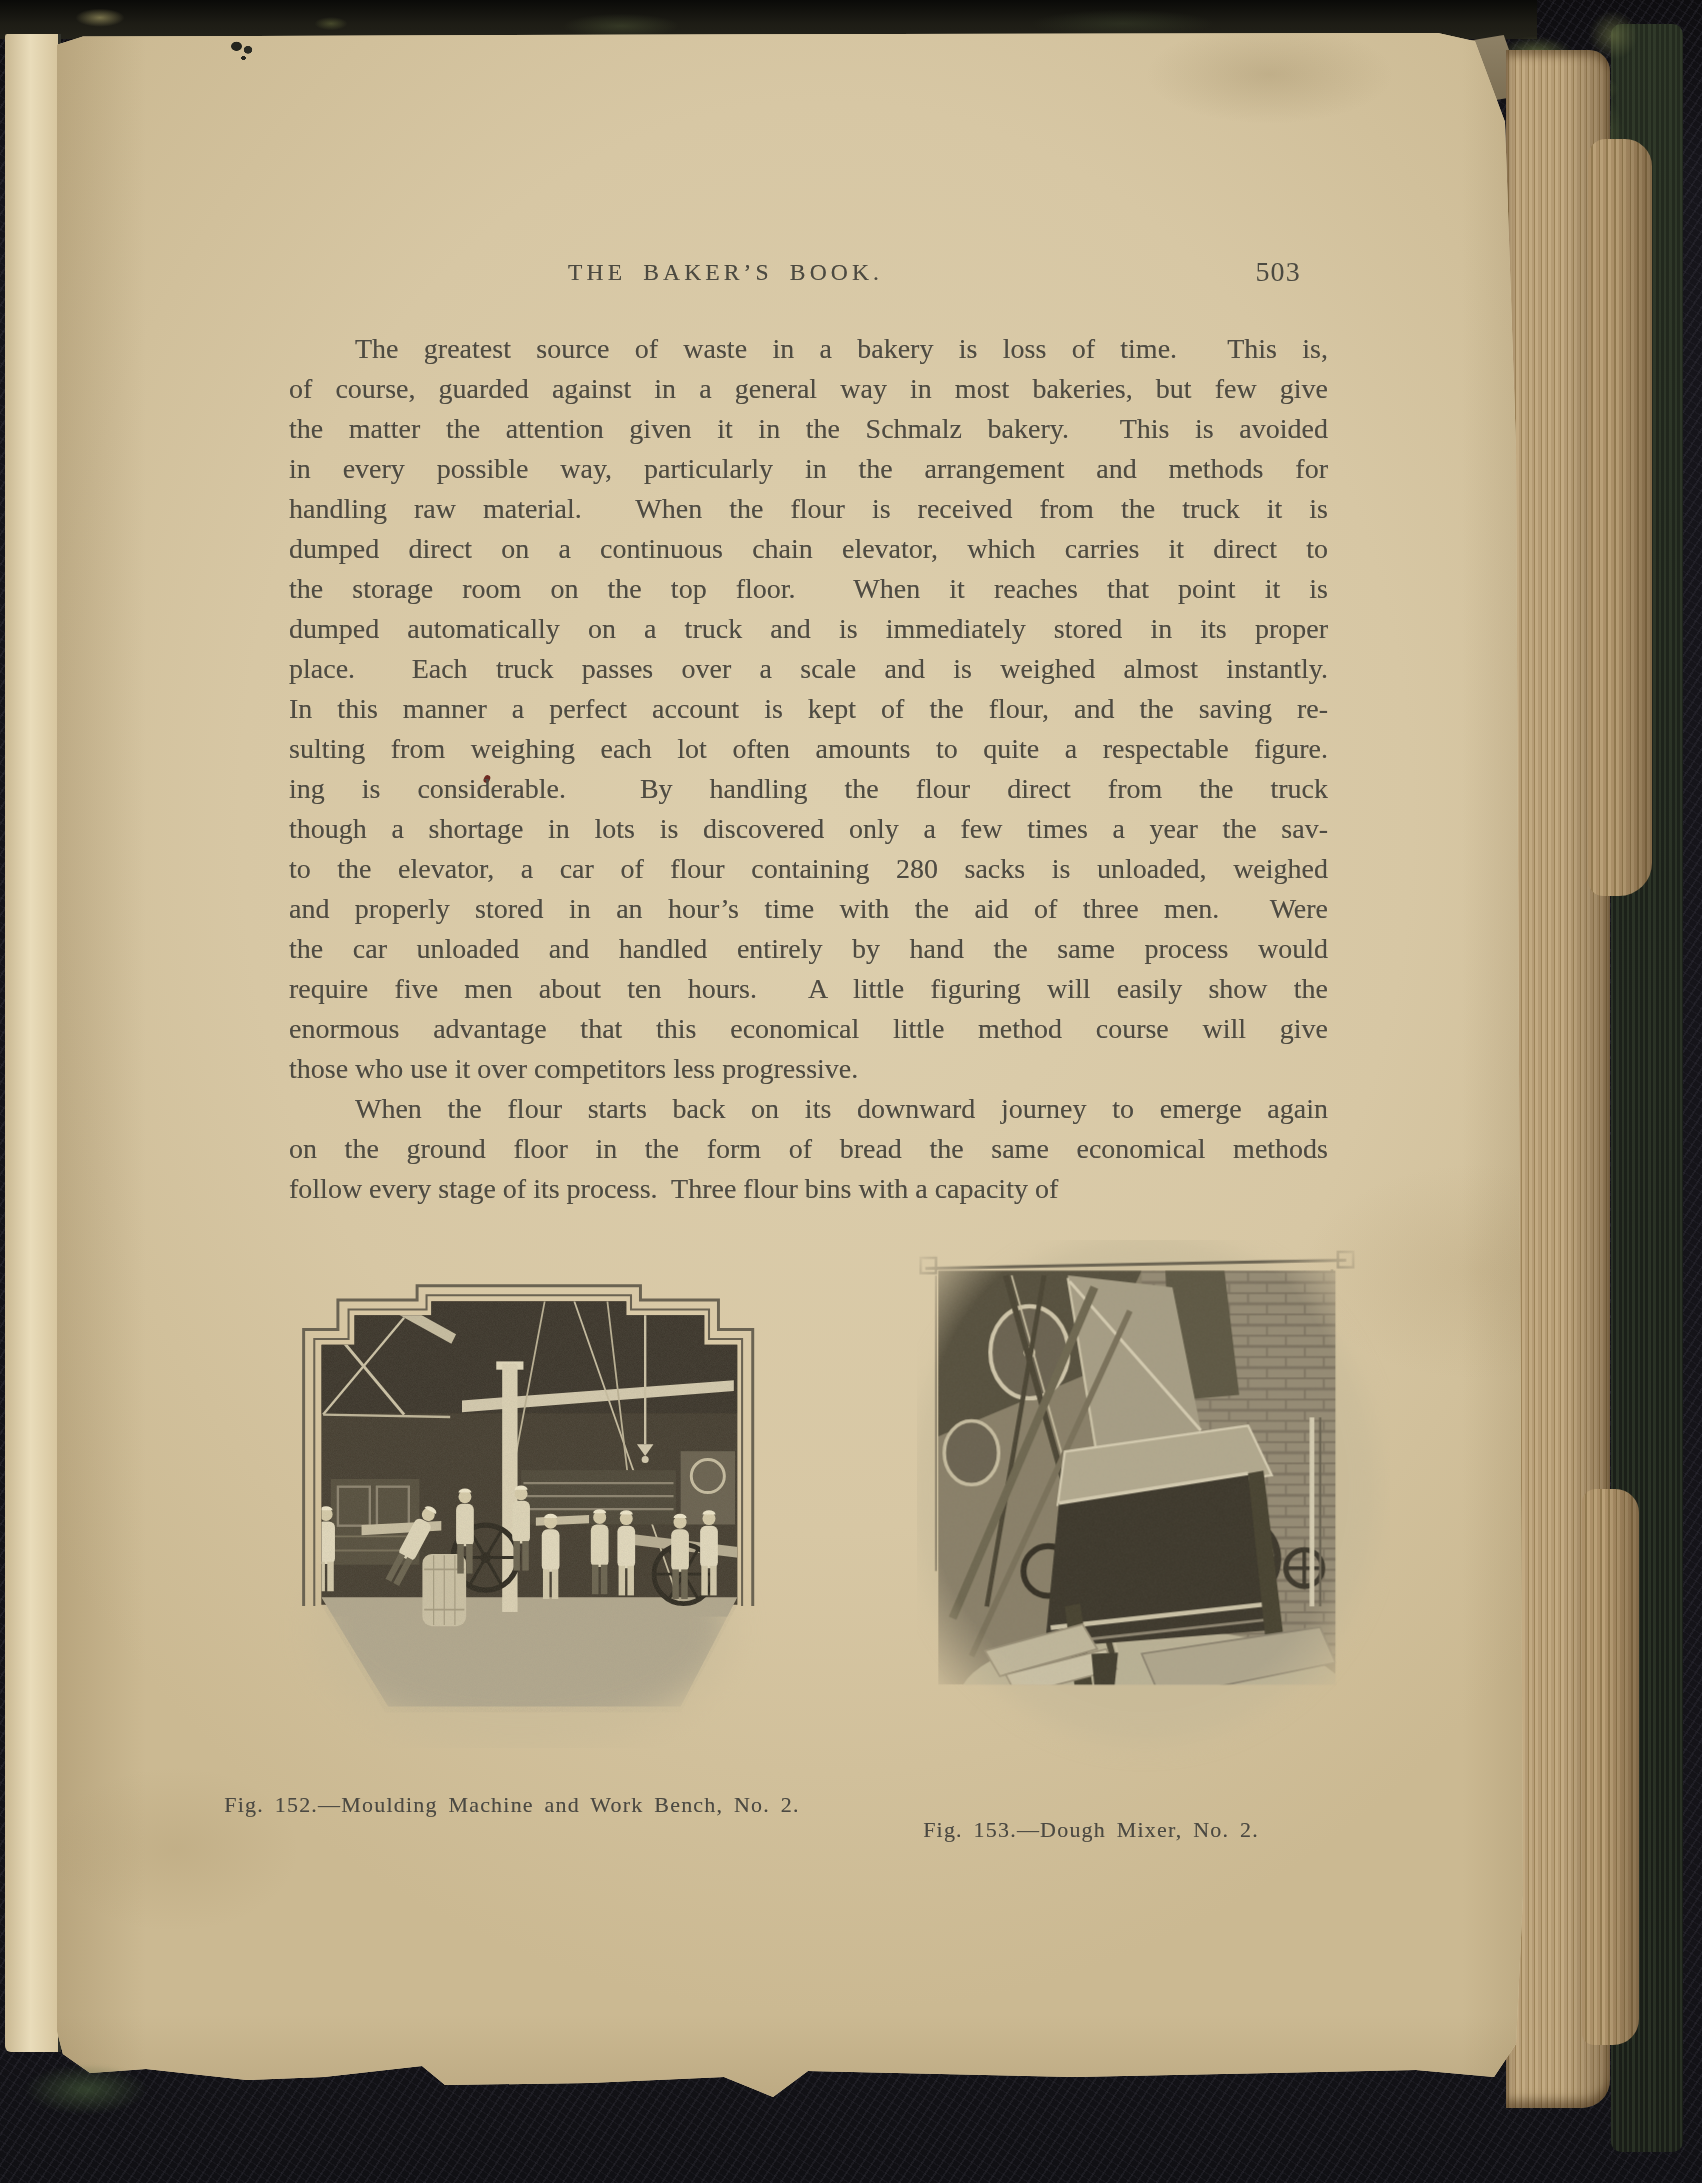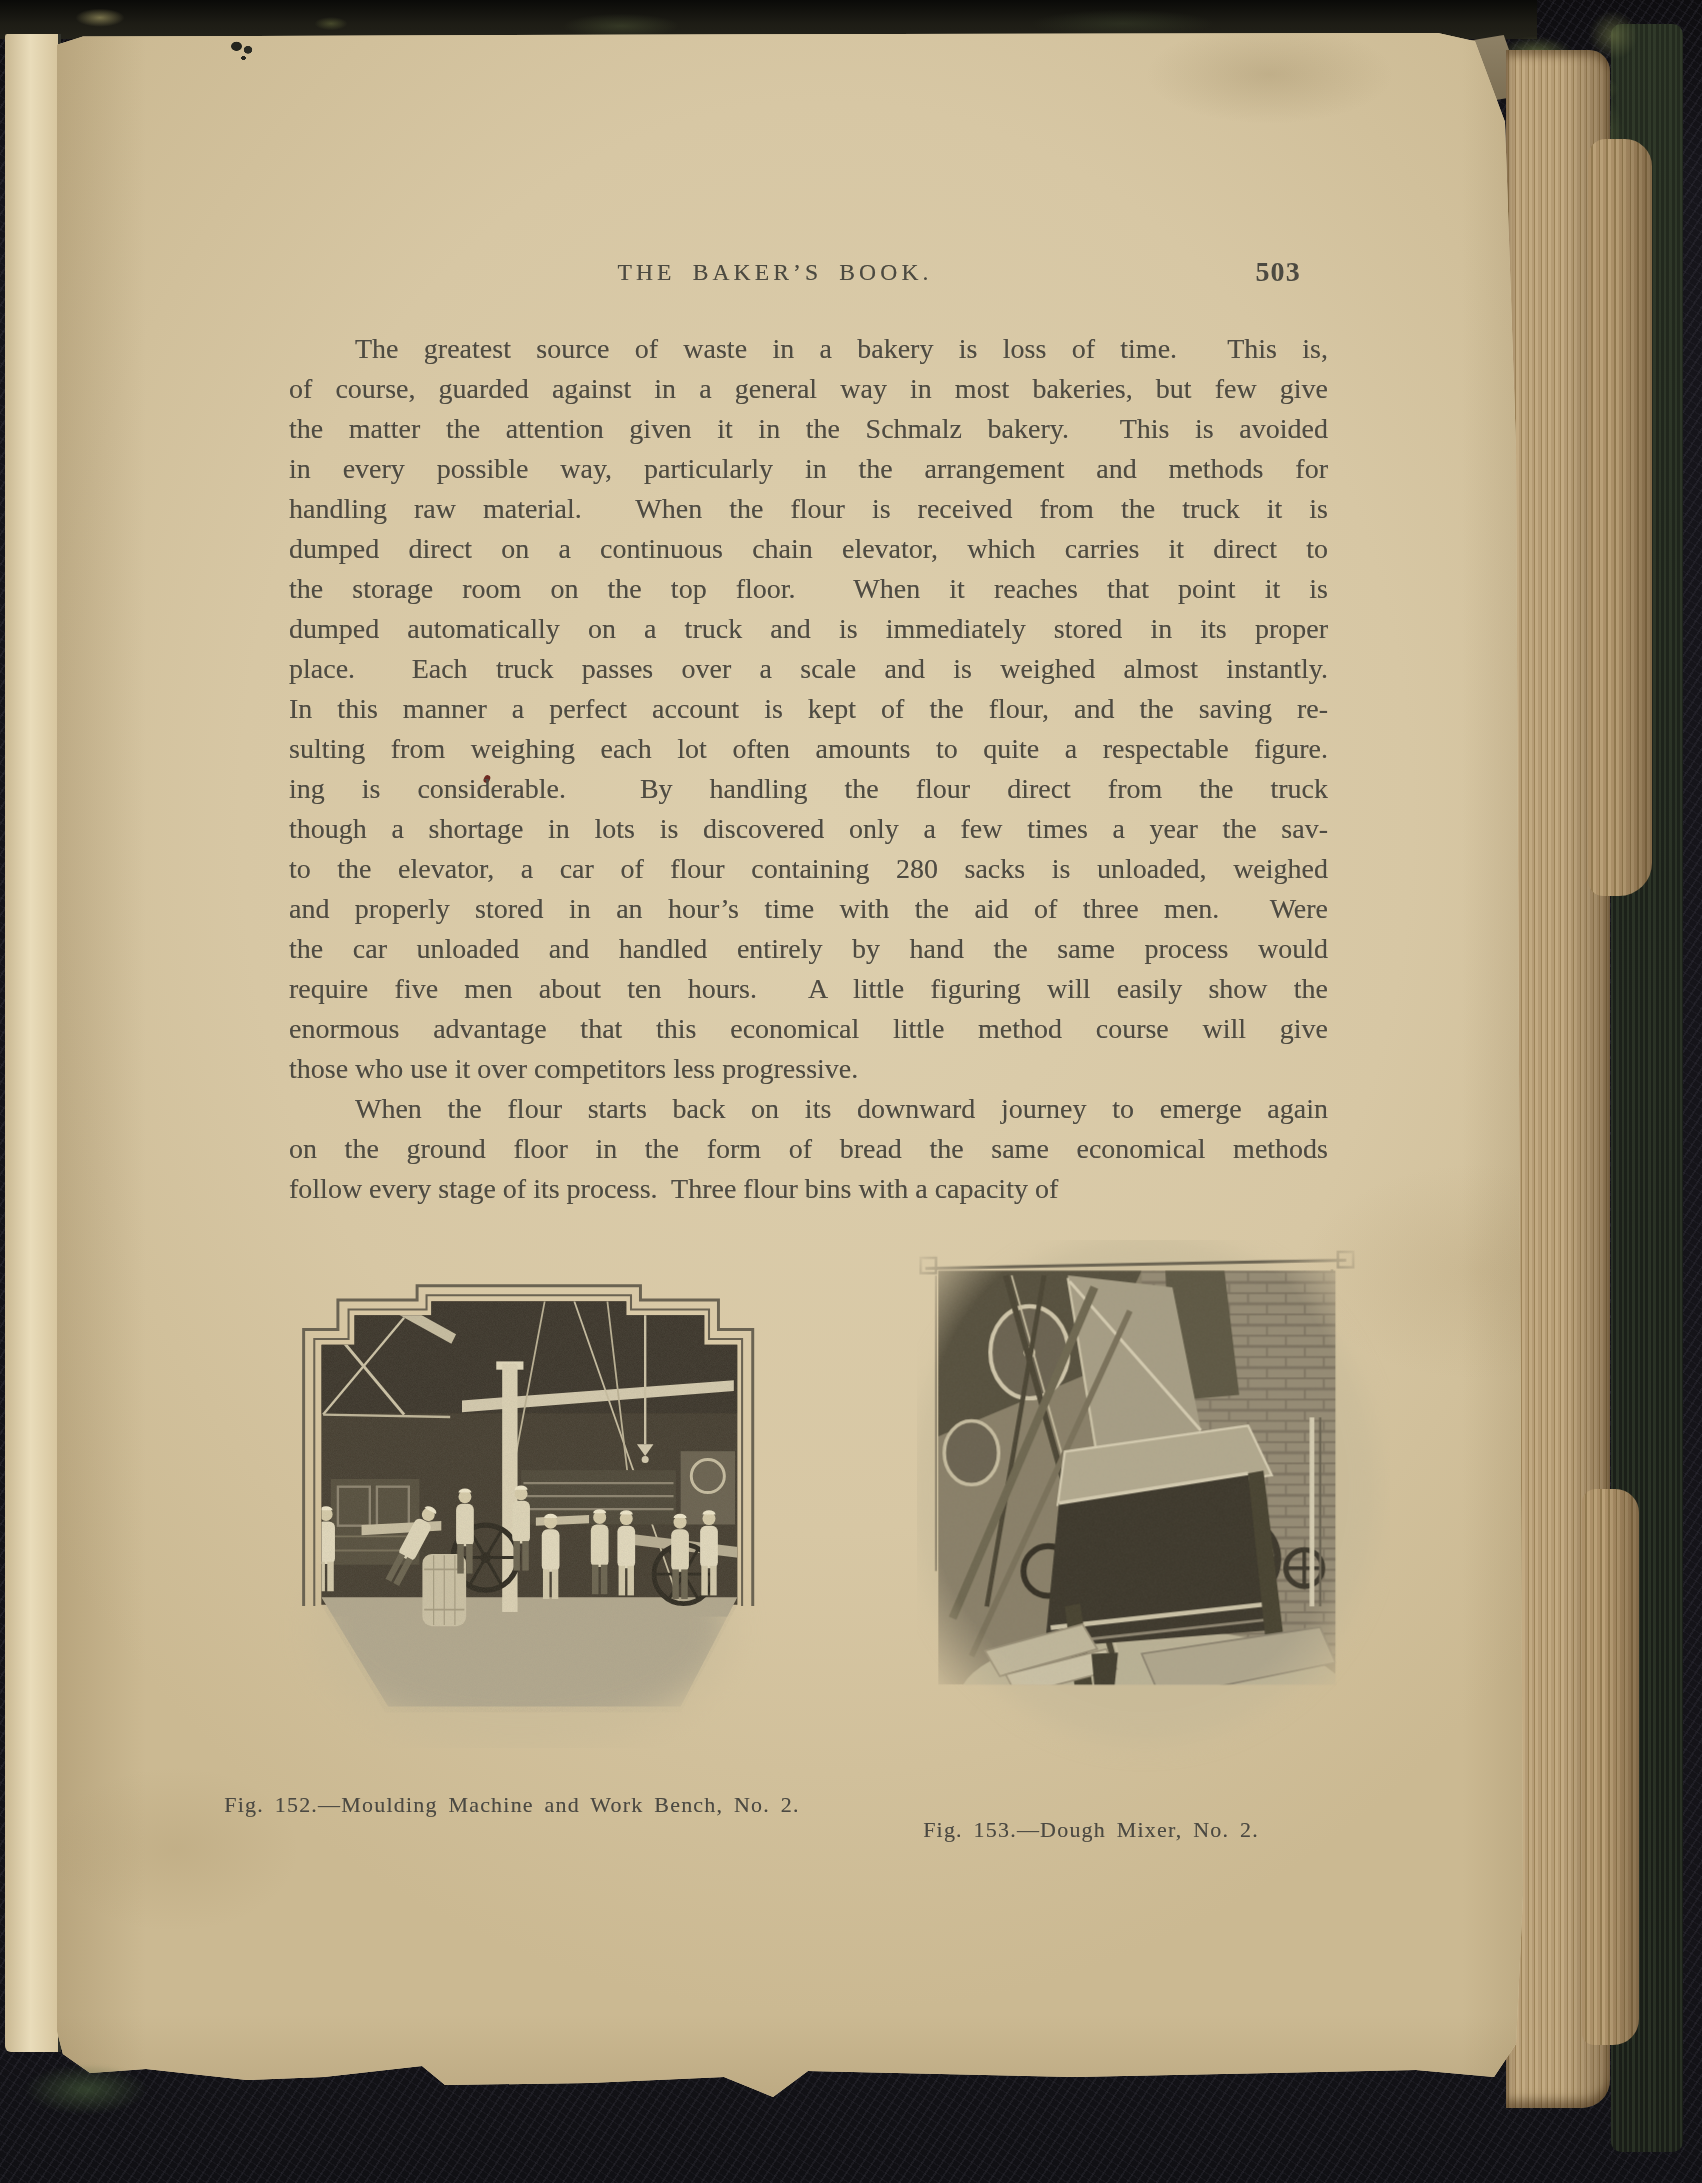--- a/index.html
+++ b/index.html
@@ -106,27 +106,27 @@
     background:
       linear-gradient(90deg, rgba(116,92,52,.22) 0%, rgba(0,0,0,0) 6%),
       linear-gradient(270deg, rgba(116,92,52,.18) 0%, rgba(0,0,0,0) 5%),
       linear-gradient(0deg, rgba(116,92,52,.16) 0%, rgba(0,0,0,0) 4%),
       radial-gradient(177px 71px at 82% 2%, rgba(110,90,50,.18), rgba(0,0,0,0) 70%),
       radial-gradient(248px 154px at 96% 60%, rgba(150,125,80,.14), rgba(0,0,0,0) 70%),
       radial-gradient(177px 118px at 8% 88%, rgba(130,105,60,.12), rgba(0,0,0,0) 70%);
   }
   
   .running-head{
-    position:absolute;left:511px;top:226px;width:414px;text-align:center;
+    position:absolute;left:511px;top:226px;width:414px;
     font-size:23.6px;letter-spacing:4.1px;word-spacing:7px;color:#4c4a41;
     text-shadow:0 0 0.6px rgba(76,74,65,.5);
   }
   .page-number{
     position:absolute;left:1126px;top:223px;width:118px;text-align:right;
-    font-size:28px;letter-spacing:1.2px;color:#4c4a41;font-weight:bold;
+    font-size:28px;letter-spacing:1.2px;color:#4c4a41;
   }
   .textblock{
     position:absolute;left:232px;top:296px;width:1039px;color:#4e4b42;
     font-size:28px;text-shadow:0 0 0.6px rgba(78,75,66,.42);
   }
   .bodyline{
     line-height:40px;height:40px;
     text-align:justify;text-align-last:justify;-moz-text-align-last:justify;
   }
   .bodyline.first{text-indent:66px;}

